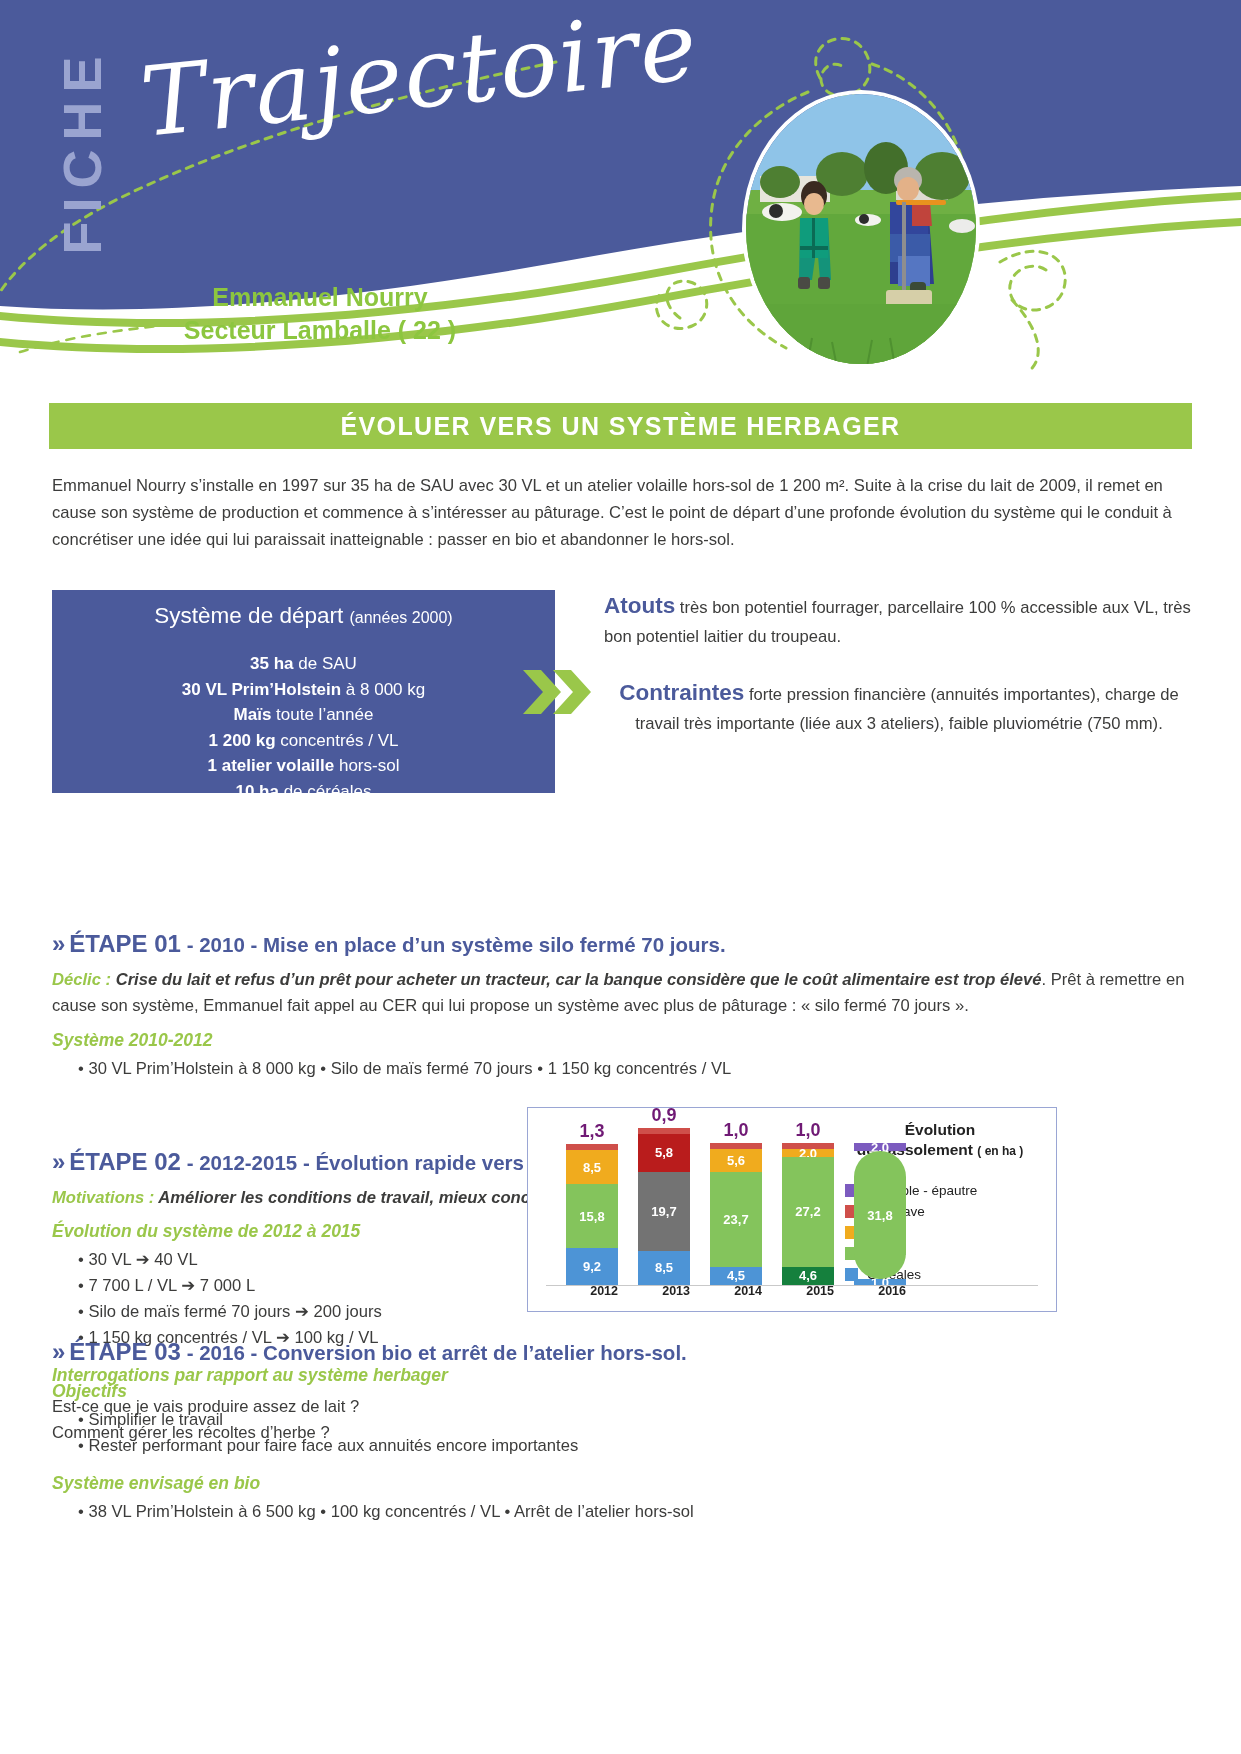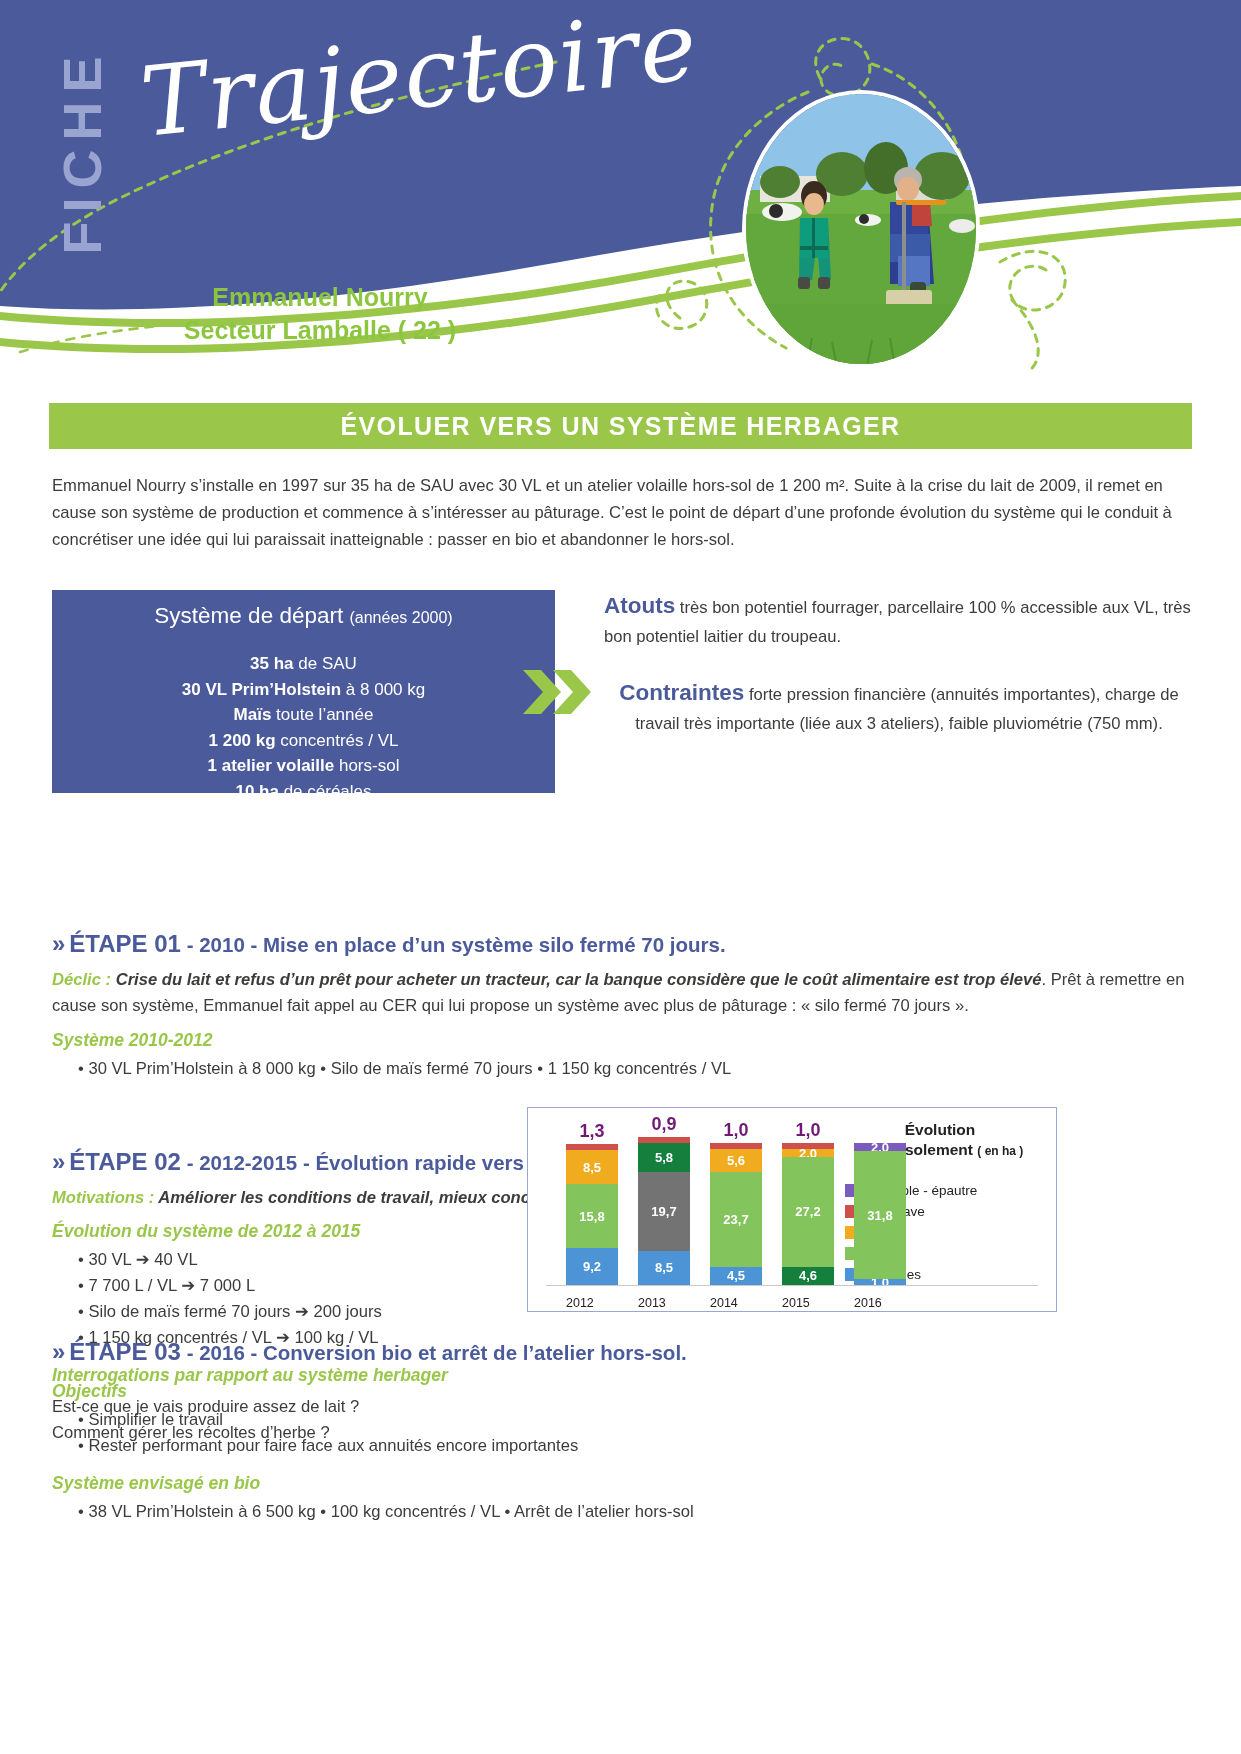--- a/index.html
+++ b/index.html
@@ -223,25 +223,25 @@
     display: flex;
     align-items: center;
     justify-content: center;
     color: #ffffff;
     font-size: 13px;
     font-weight: bold;
     overflow: hidden;
   }
   .xaxis-label {
     position: absolute;
-    bottom: 1px;
+    bottom: 13px;
     width: 52px;
-    text-align: left;
+    text-align: right;
     font-size: 12.5px;
-    font-weight: normal;
+    font-weight: bold;
     color: #222;
   }
   .axis-line {
     position: absolute;
     left: 18px;
     right: 18px;
     bottom: 25px;
     height: 1px;
     background: #c9c9c9;
   }
@@ -479,21 +479,21 @@
         <div class="bar-toplabel">1,3</div>
         <div class="seg" style="background: rgb(207, 79, 74); height: 6px;"></div>
         <div class="seg" style="background: rgb(240, 171, 30); height: 34.1954px;">8,5</div>
         <div class="seg" style="background: rgb(132, 196, 92); height: 63.5632px;">15,8</div>
         <div class="seg" style="background: rgb(77, 148, 214); height: 37.0115px;">9,2</div>
       </div>
       <div class="xaxis-label" style="left: 38px;">2012</div>
       <div class="bar-group" style="left: 110px;">
         <div class="bar-toplabel">0,9</div>
         <div class="seg" style="background: rgb(207, 79, 74); height: 6px;"></div>
-        <div class="seg" style="background: #15803d; height: 29px;">5,8</div>
+        <div class="seg" style="background: #b91c1c; height: 38px;">5,8</div>
         <div class="seg" style="background: #737373; height: 79.2529px;">19,7</div>
         <div class="seg" style="background: rgb(77, 148, 214); height: 34.1954px;">8,5</div>
       </div>
       <div class="xaxis-label" style="left: 110px;">2013</div>
       <div class="bar-group" style="left: 182px;">
         <div class="bar-toplabel">1,0</div>
         <div class="seg" style="background: rgb(207, 79, 74); height: 6px;"></div>
         <div class="seg" style="background: rgb(240, 171, 30); height: 22.5287px;">5,6</div>
         <div class="seg" style="background: rgb(132, 196, 92); height: 95.3448px;">23,7</div>
         <div class="seg" style="background: rgb(77, 148, 214); height: 18.1034px;">4,5</div>
@@ -502,21 +502,21 @@
       <div class="bar-group" style="left: 254px;">
         <div class="bar-toplabel">1,0</div>
         <div class="seg" style="background: rgb(207, 79, 74); height: 6px;"></div>
         <div class="seg" style="background: rgb(240, 171, 30); height: 8.04598px;">2,0</div>
         <div class="seg" style="background: rgb(132, 196, 92); height: 109.425px;">27,2</div>
         <div class="seg" style="background: #15803d; height: 18.5057px;">4,6</div>
       </div>
       <div class="xaxis-label" style="left: 254px;">2015</div>
       <div class="bar-group" style="left: 326px;">
         <div class="seg" style="background: rgb(124, 91, 191); height: 8.04598px;">2,0</div>
-        <div class="seg" style="background: rgb(132, 196, 92); height: 127.931px;">31,8</div>
+        <div class="seg" style="background: rgb(132, 196, 92); height: 127.931px; border-radius: 26px;">31,8</div>
         <div class="seg" style="background: rgb(77, 148, 214); height: 6px;">1,0</div>
       </div>
       <div class="xaxis-label" style="left: 326px;">2016</div>
     </div>
 </div>
 
 <div class="etape" style="top:1338px;">
   <div class="etape-head">
     <span class="chev">»</span><span>ÉTAPE 03</span><span class="sub"> - 2016 - Conversion bio et arrêt de l’atelier hors-sol.</span>
   </div>

